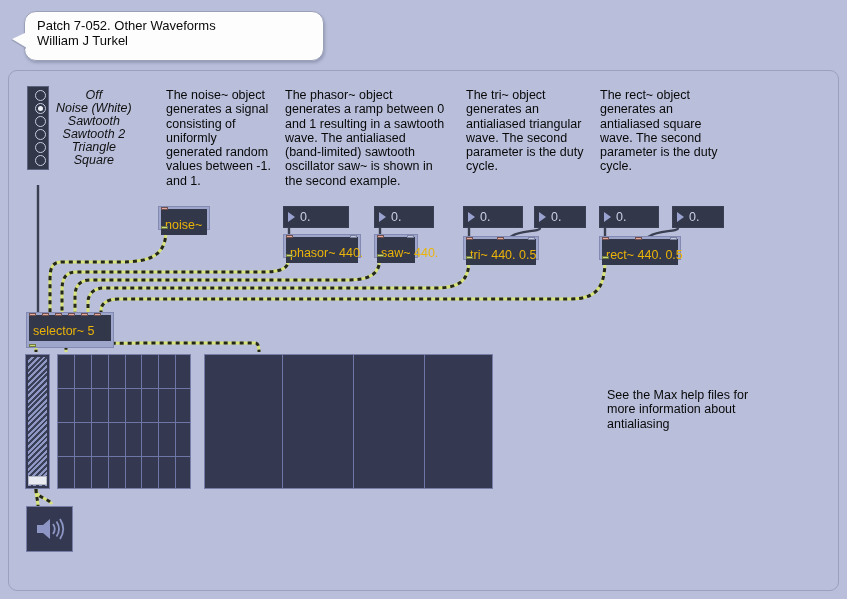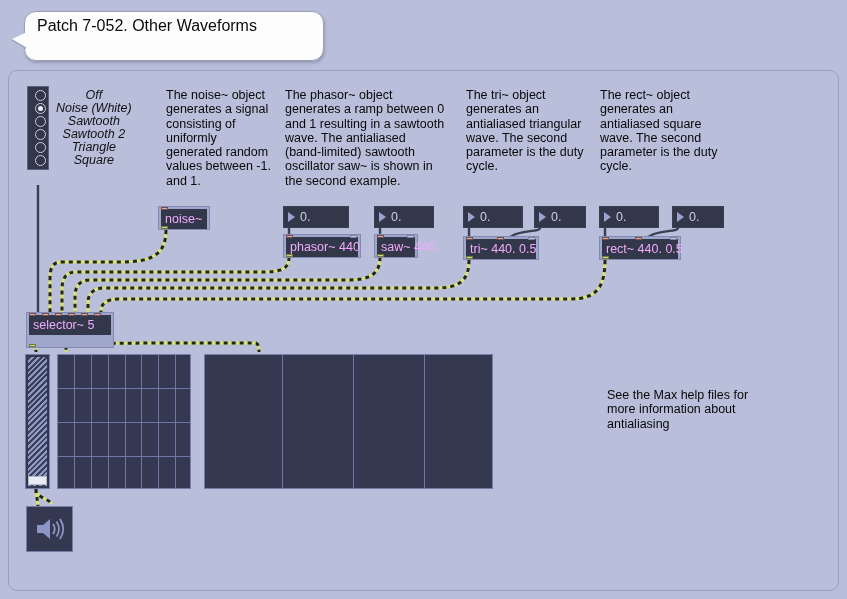--- a/index.html
+++ b/index.html
@@ -19,21 +19,21 @@
   
   .balloon {
     position: absolute;
     background: #fdfdfd;
     border: 1px solid #9aa0b8;
     border-radius: 12px;
     padding: 7px 12px 8px 12px;
     box-shadow: 1px 2px 3px rgba(40,45,70,0.25);
   }
   .balloon .line {
-    font-size: 16px;
+    font-size: 13px;
     color: #0a0a0a;
     line-height: 14.5px;
     white-space: nowrap;
   }
   .balloon-tail {
     position: absolute;
     left: -13px; top: 20px;
     width: 0; height: 0;
     border-top: 7px solid transparent;
     border-bottom: 9px solid transparent;
@@ -102,24 +102,24 @@
 
   
   .objbox {
     position: absolute;
     background: #9ea6cc;
     border: 1px solid #8289b2;
     padding: 2px 2px;
   }
   .objbox .objinner {
     background: #33374a;
-    color: #f0abfc;
+    color: #eab308;
     font-size: 12.5px;
     line-height: 16px;
-    padding: 2px 4px 2px 4px;
+    padding: 8px 4px 2px 4px;
     white-space: nowrap;
   }
   .inlet {
     position: absolute;
     top: 0px;
     width: 7px; height: 3px;
     background: #e8a9a0;
     border: 1px solid #6f5150;
   }
   .inlet.cold { background: #c6ccdf; border-color: #7b81a0; }
@@ -227,20 +227,21 @@
   }
 </style>
 </head>
 <body>
 
 <div id="stage">
 
   <div class="balloon" style="left:24px; top:11px; width:300px; height:50px;">
     <div class="balloon-tail"></div>
     <div class="line">Patch 7-052. Other Waveforms</div>
+    <div class="line">William J Turkel</div>
   </div>
 
   <div class="patcher"></div>
 
   <svg class="cords">
 
     <path class="ctlcord" d="M 38,185 L 38,318"></path>
 
     <g>
       <path class="sigcord" d="M 166,230 C 166,256 150,262 120,262 L 62,262 C 52,262 50,268 50,280 L 50,316"></path>

